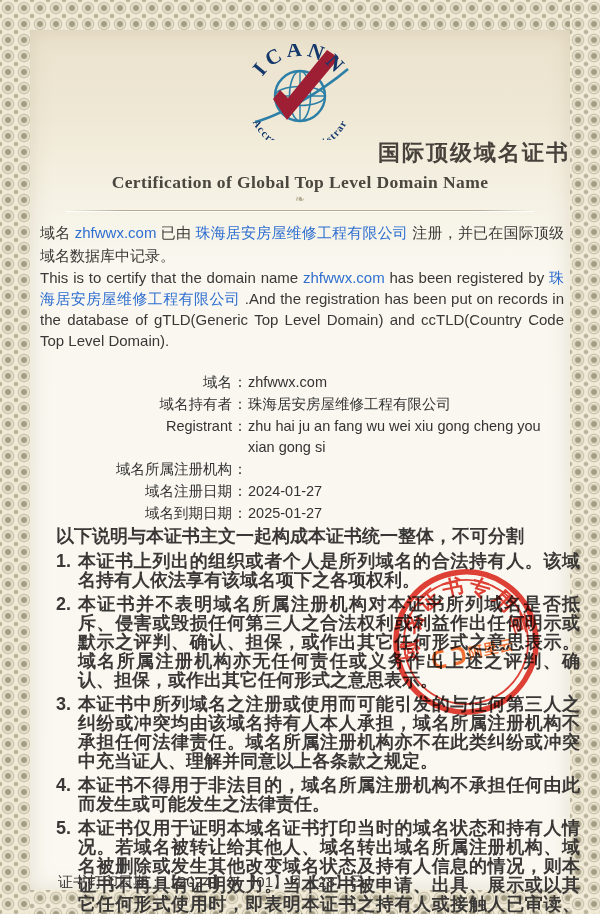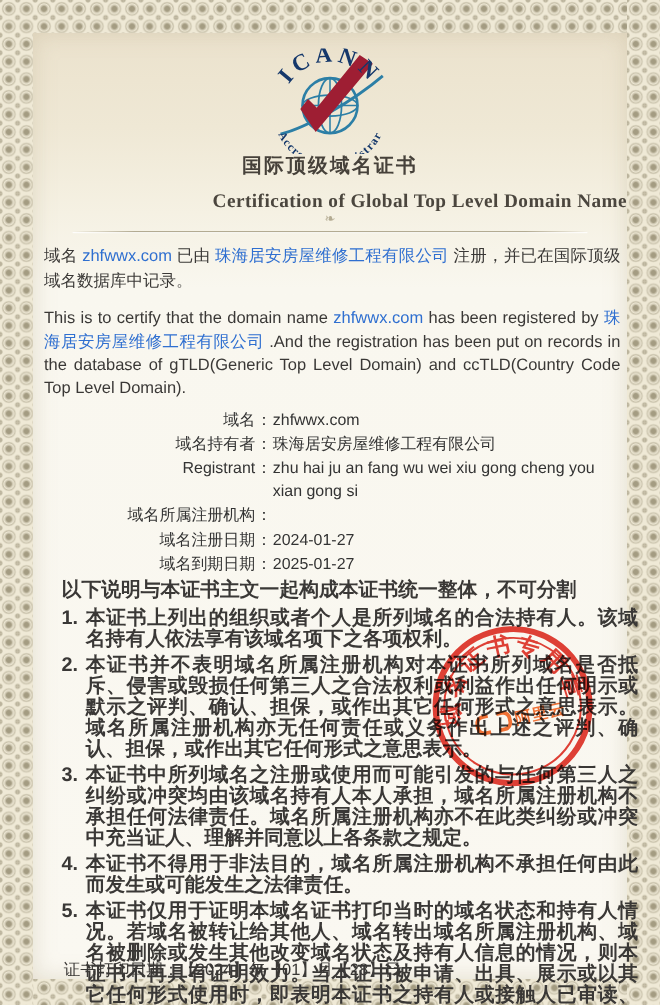--- a/index.html
+++ b/index.html
@@ -33,41 +33,41 @@
   .inner{
     position:absolute;left:30px;top:30px;width:540px;height:860px;
     background:linear-gradient(180deg,#ebe2cd 0%,#efe8d5 10%,#f5f1e3 19%,#f9f7ef 27%,#faf8f1 100%);
     box-shadow:inset 0 0 20px rgba(185,172,140,.35);
   }
 
   .logo-wrap{position:absolute;left:195px;top:14px;width:150px;height:96px;}
   .svg-text-serif{font-family:"Liberation Serif","DejaVu Serif",serif;font-weight:bold;}
 
   .title{
-    position:absolute;left:0;top:108px;width:100%;text-align:center;
-    font-size:18px;font-weight:bold;letter-spacing:2px;color:#46413a;
+    position:absolute;left:0;top:108px;width:100%;text-align:right;
+    font-size:22px;font-weight:bold;letter-spacing:2px;color:#46413a;
   }
   .subtitle{
-    position:absolute;left:0;top:142px;width:100%;text-align:right;
+    position:absolute;left:0;top:142px;width:100%;text-align:center;
     font-family:"Liberation Serif","DejaVu Serif",serif;
     font-size:17.5px;font-weight:bold;color:#4b463e;letter-spacing:.4px;
   }
   .divider-orn{
     position:absolute;left:0;top:162px;width:100%;text-align:center;
     font-size:12px;color:#b3ab92;
   }
   .divider{
     position:absolute;left:36px;top:180px;width:468px;height:1px;
     background:linear-gradient(to right,transparent,#b3ab92 12%,#b3ab92 88%,transparent);
     box-shadow:0 1px 0 rgba(255,255,255,.9);
   }
 
   .intro{position:absolute;left:10px;width:524px;margin:0;color:#3a3836;text-align:justify;}
   .intro-zh{top:191px;font-size:15px;line-height:23px;}
-  .intro-en{top:249px;font-size:15px;line-height:21px;}
+  .intro-en{top:237px;font-size:15px;line-height:21px;}
   .link{color:var(--link);}
 
   .details{position:absolute;left:10px;top:342px;width:524px;font-size:14.5px;color:#333;}
   .detail-row{display:flex;line-height:21px;margin-bottom:1px;}
   .detail-label{width:192px;text-align:right;flex:0 0 192px;}
   .detail-colon{width:16px;text-align:center;flex:0 0 16px;}
   .detail-value{flex:1;}
 
   .terms{position:absolute;left:26px;top:497px;width:524px;font-size:18px;line-height:19px;color:#3a3836;font-weight:bold;}
   .terms-intro{margin-bottom:6px;}

